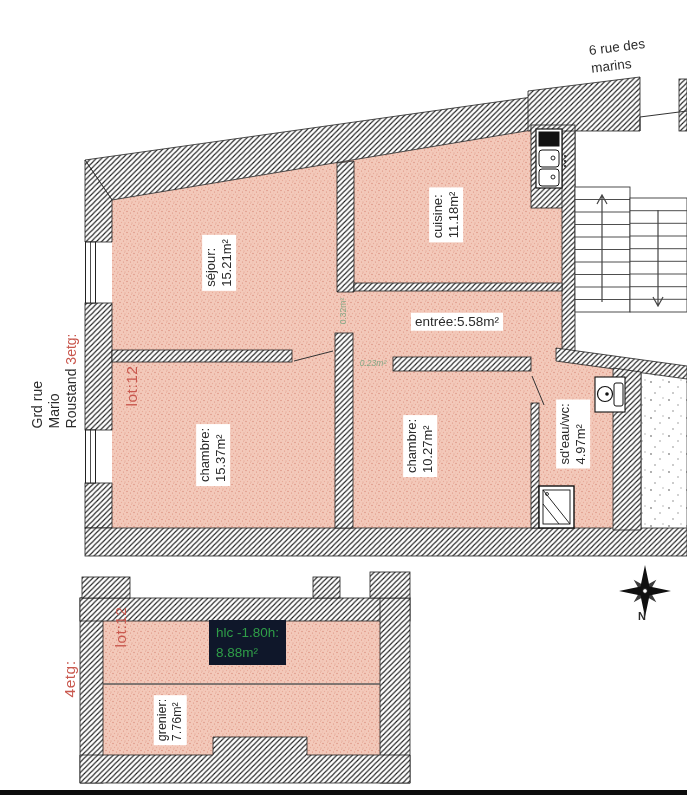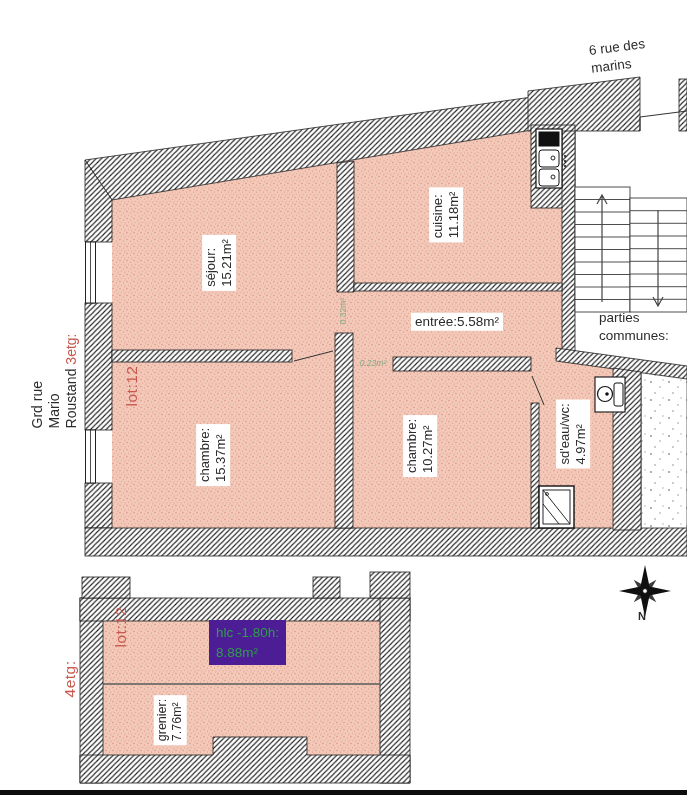--- a/index.html
+++ b/index.html
@@ -191,30 +191,26 @@
 </div>
 
 <div class="lbl vert roombox" style="left:573px;top:434px;">
   <div>sd'eau/wc:</div>
   <div>4.97m²</div>
 </div>
 
 <div class="lbl vert tiny" style="left:343px;top:311px;">0.32m²</div>
 <div class="lbl center tiny" style="left:373px;top:363px;font-style:italic;">0.23m²</div>
 
-<div class="lbl common" style="left:599px;top:309px;">
-  <div>parties</div>
-  <div>communes:</div>
-</div>
 
 <div class="lbl vert lot" style="left:121px;top:627px;">lot:12</div>
 
 <div class="lbl vert lot" style="left:70px;top:679px;">4etg:</div>
 
-<div class="lbl green" style="left:209px;top:620px;background:#4c1d95;padding:3px 7px;font-size:13.5px;line-height:1.45;">
+<div class="lbl green" style="left:209px;top:620px;background:#0f172a;padding:3px 7px;font-size:13.5px;line-height:1.45;">
   <div>hlc -1.80h:</div>
   <div>8.88m²</div>
 </div>
 
 <div class="lbl vert roombox" style="left:170px;top:720px;font-size:12.5px;">
   <div>grenier:</div>
   <div>7.76m²</div>
 </div>
 
 <div class="lbl center nlabel" style="left:642px;top:617px;">N</div>

